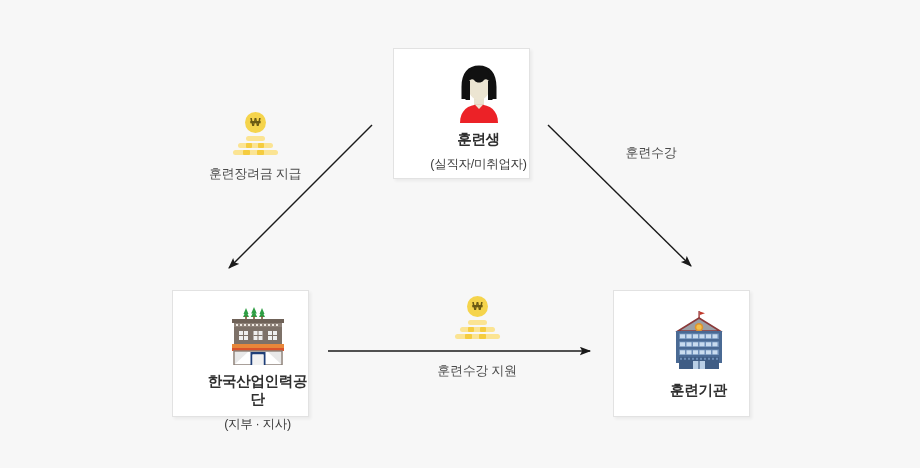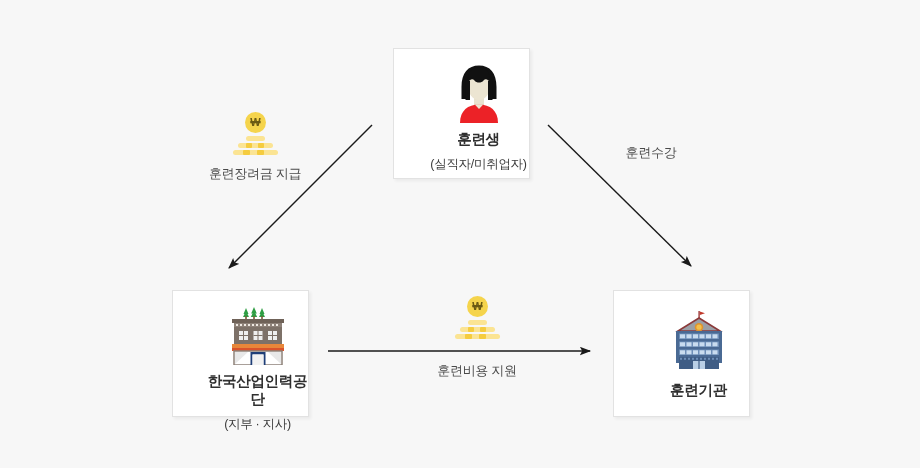--- a/index.html
+++ b/index.html
@@ -336,16 +336,16 @@
       <div class="coin-bar cb1"></div>
       <div class="coin-bar cb2">
         <div class="coin-chip" style="left:8px;top:0;width:6px;"></div>
         <div class="coin-chip" style="left:20px;top:0;width:6px;"></div>
       </div>
       <div class="coin-bar cb3">
         <div class="coin-chip" style="left:10px;top:0;width:7px;"></div>
         <div class="coin-chip" style="left:24px;top:0;width:7px;"></div>
       </div>
     </div>
-    <div class="edge-label" style="margin-top:21px;">훈련비용 지원</div>
+    <div class="edge-label" style="margin-top:21px;">훈련수강 지원</div>
   </div>
 
 </div>
 
 </body></html>

